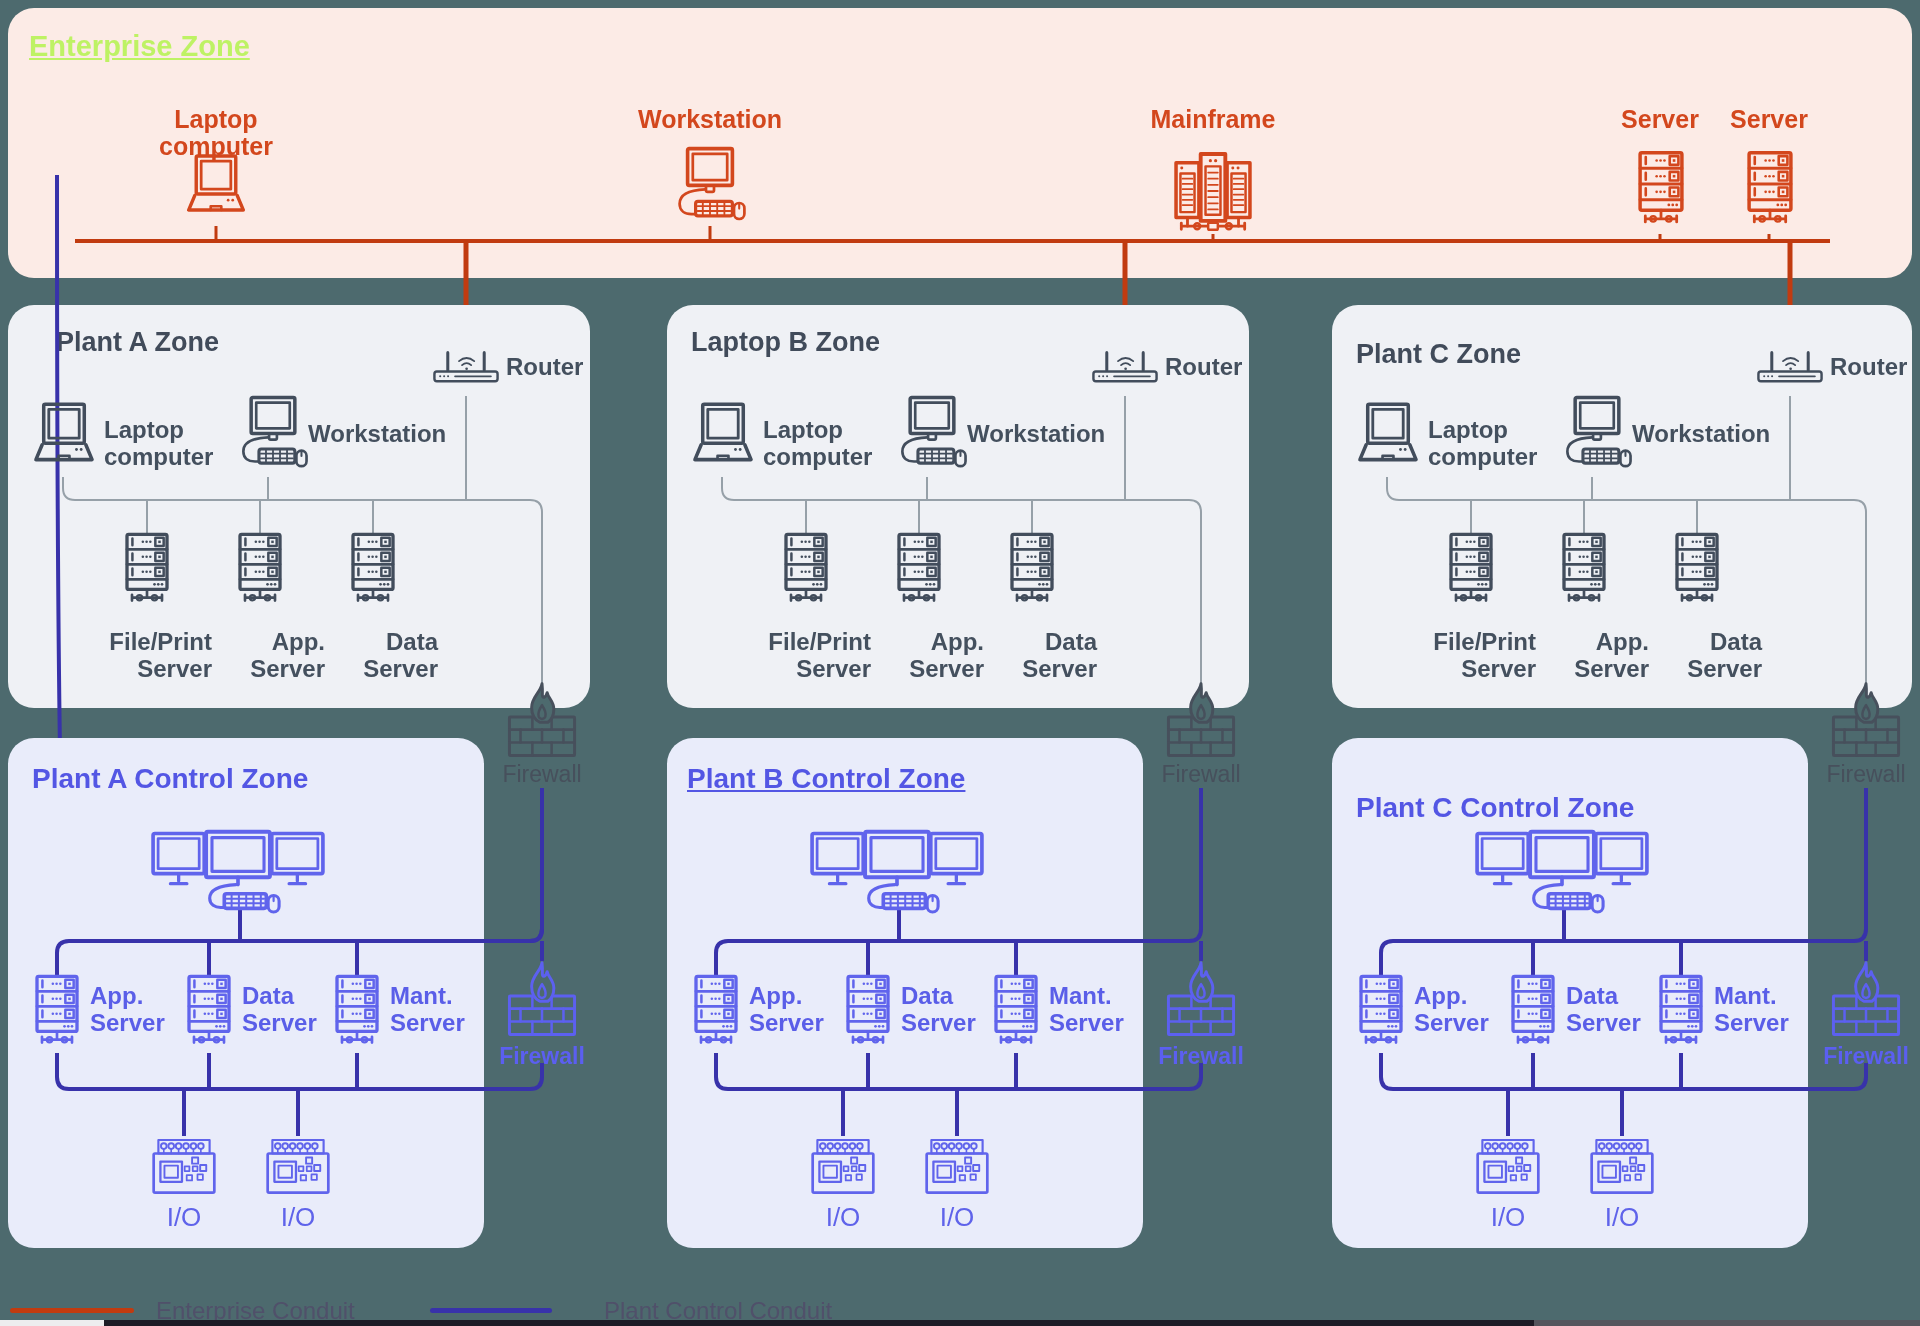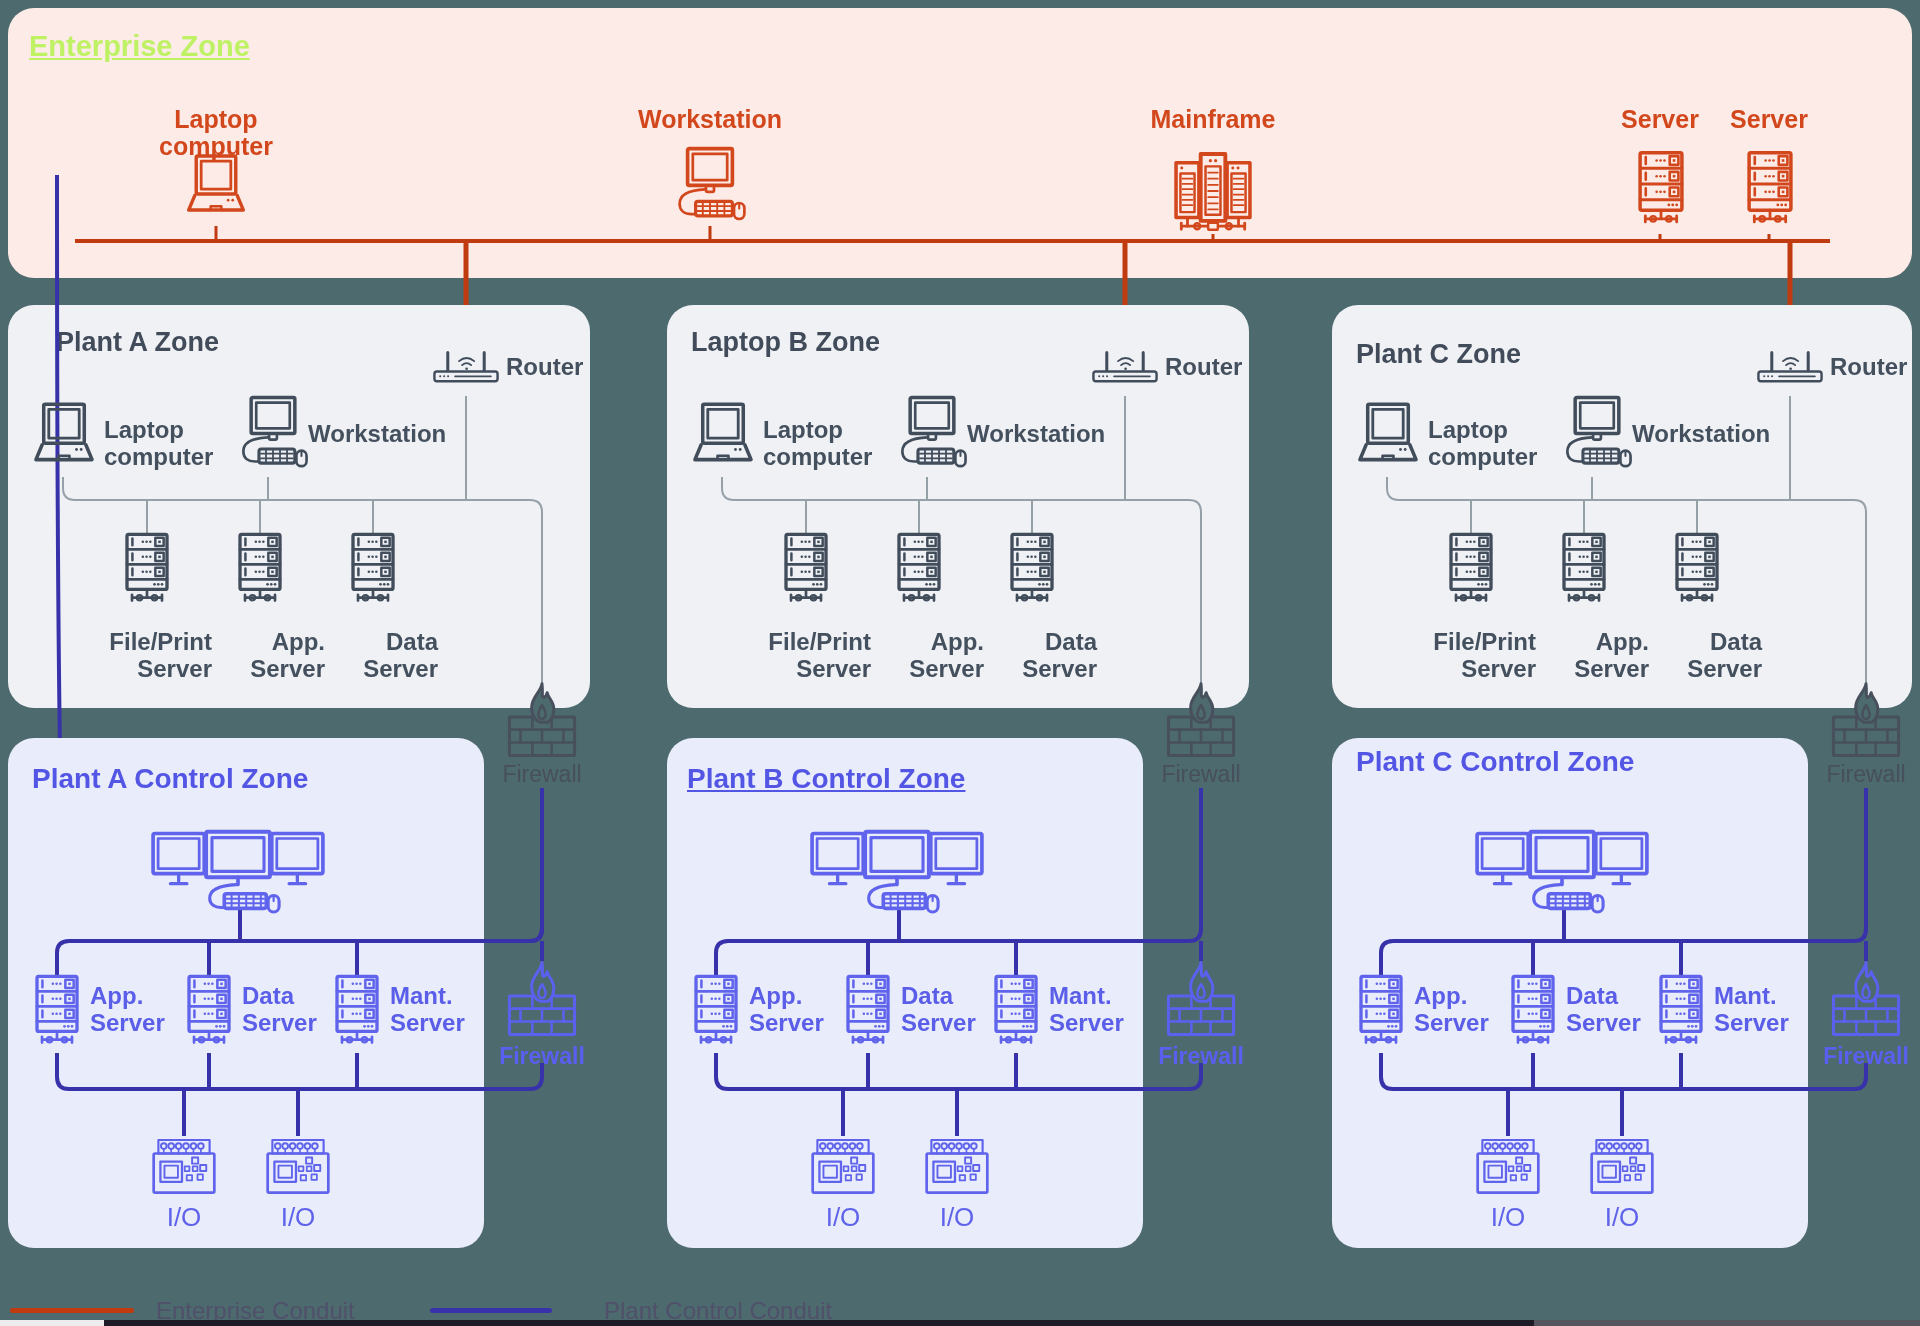--- a/index.html
+++ b/index.html
@@ -398,21 +398,21 @@
       </svg>
     <svg class="icon indigo" viewBox="0 0 100 92" style="left:256px;top:1136px;" width="68" height="62">
         <use href="#i-io"></use>
       </svg>
     <div class="io-label" style="left:136px;top:1202px;">I/O</div>
     <div class="io-label" style="left:250px;top:1202px;">I/O</div>
   </div>
 
   <div class="col" style="left:1332px;">
     <div class="panel control" style="left:0;top:738px;width:476px;height:510px;"></div>
-    <div class="ztitle ctrl" style="left:24px;top:746px;">Plant C Control Zone</div>
+    <div class="ztitle ctrl" style="left:24px;top:792px;">Plant C Control Zone</div>
     <svg class="abs" width="622" height="1326" style="left:0;top:0;pointer-events:none;">
       <g fill="none" stroke="#3832aa" stroke-width="4">
         <path d="M534 788 V929 Q534 941 522 941 H61 Q49 941 49 953 V975"></path>
         <path d="M232 910 V941 M201 941 V975 M349 941 V975 M534 941 V961"></path>
         <path d="M49 1053 V1077 Q49 1089 61 1089 H522 Q534 1089 534 1077 V1063"></path>
         <path d="M201 1053 V1089 M349 1053 V1089 M176 1089 V1136 M290 1089 V1136"></path>
       </g>
     </svg>
     <svg class="icon indigo" viewBox="0 0 190 92" style="left:138px;top:828px;" width="184" height="84">
         <use href="#i-monitors"></use>

